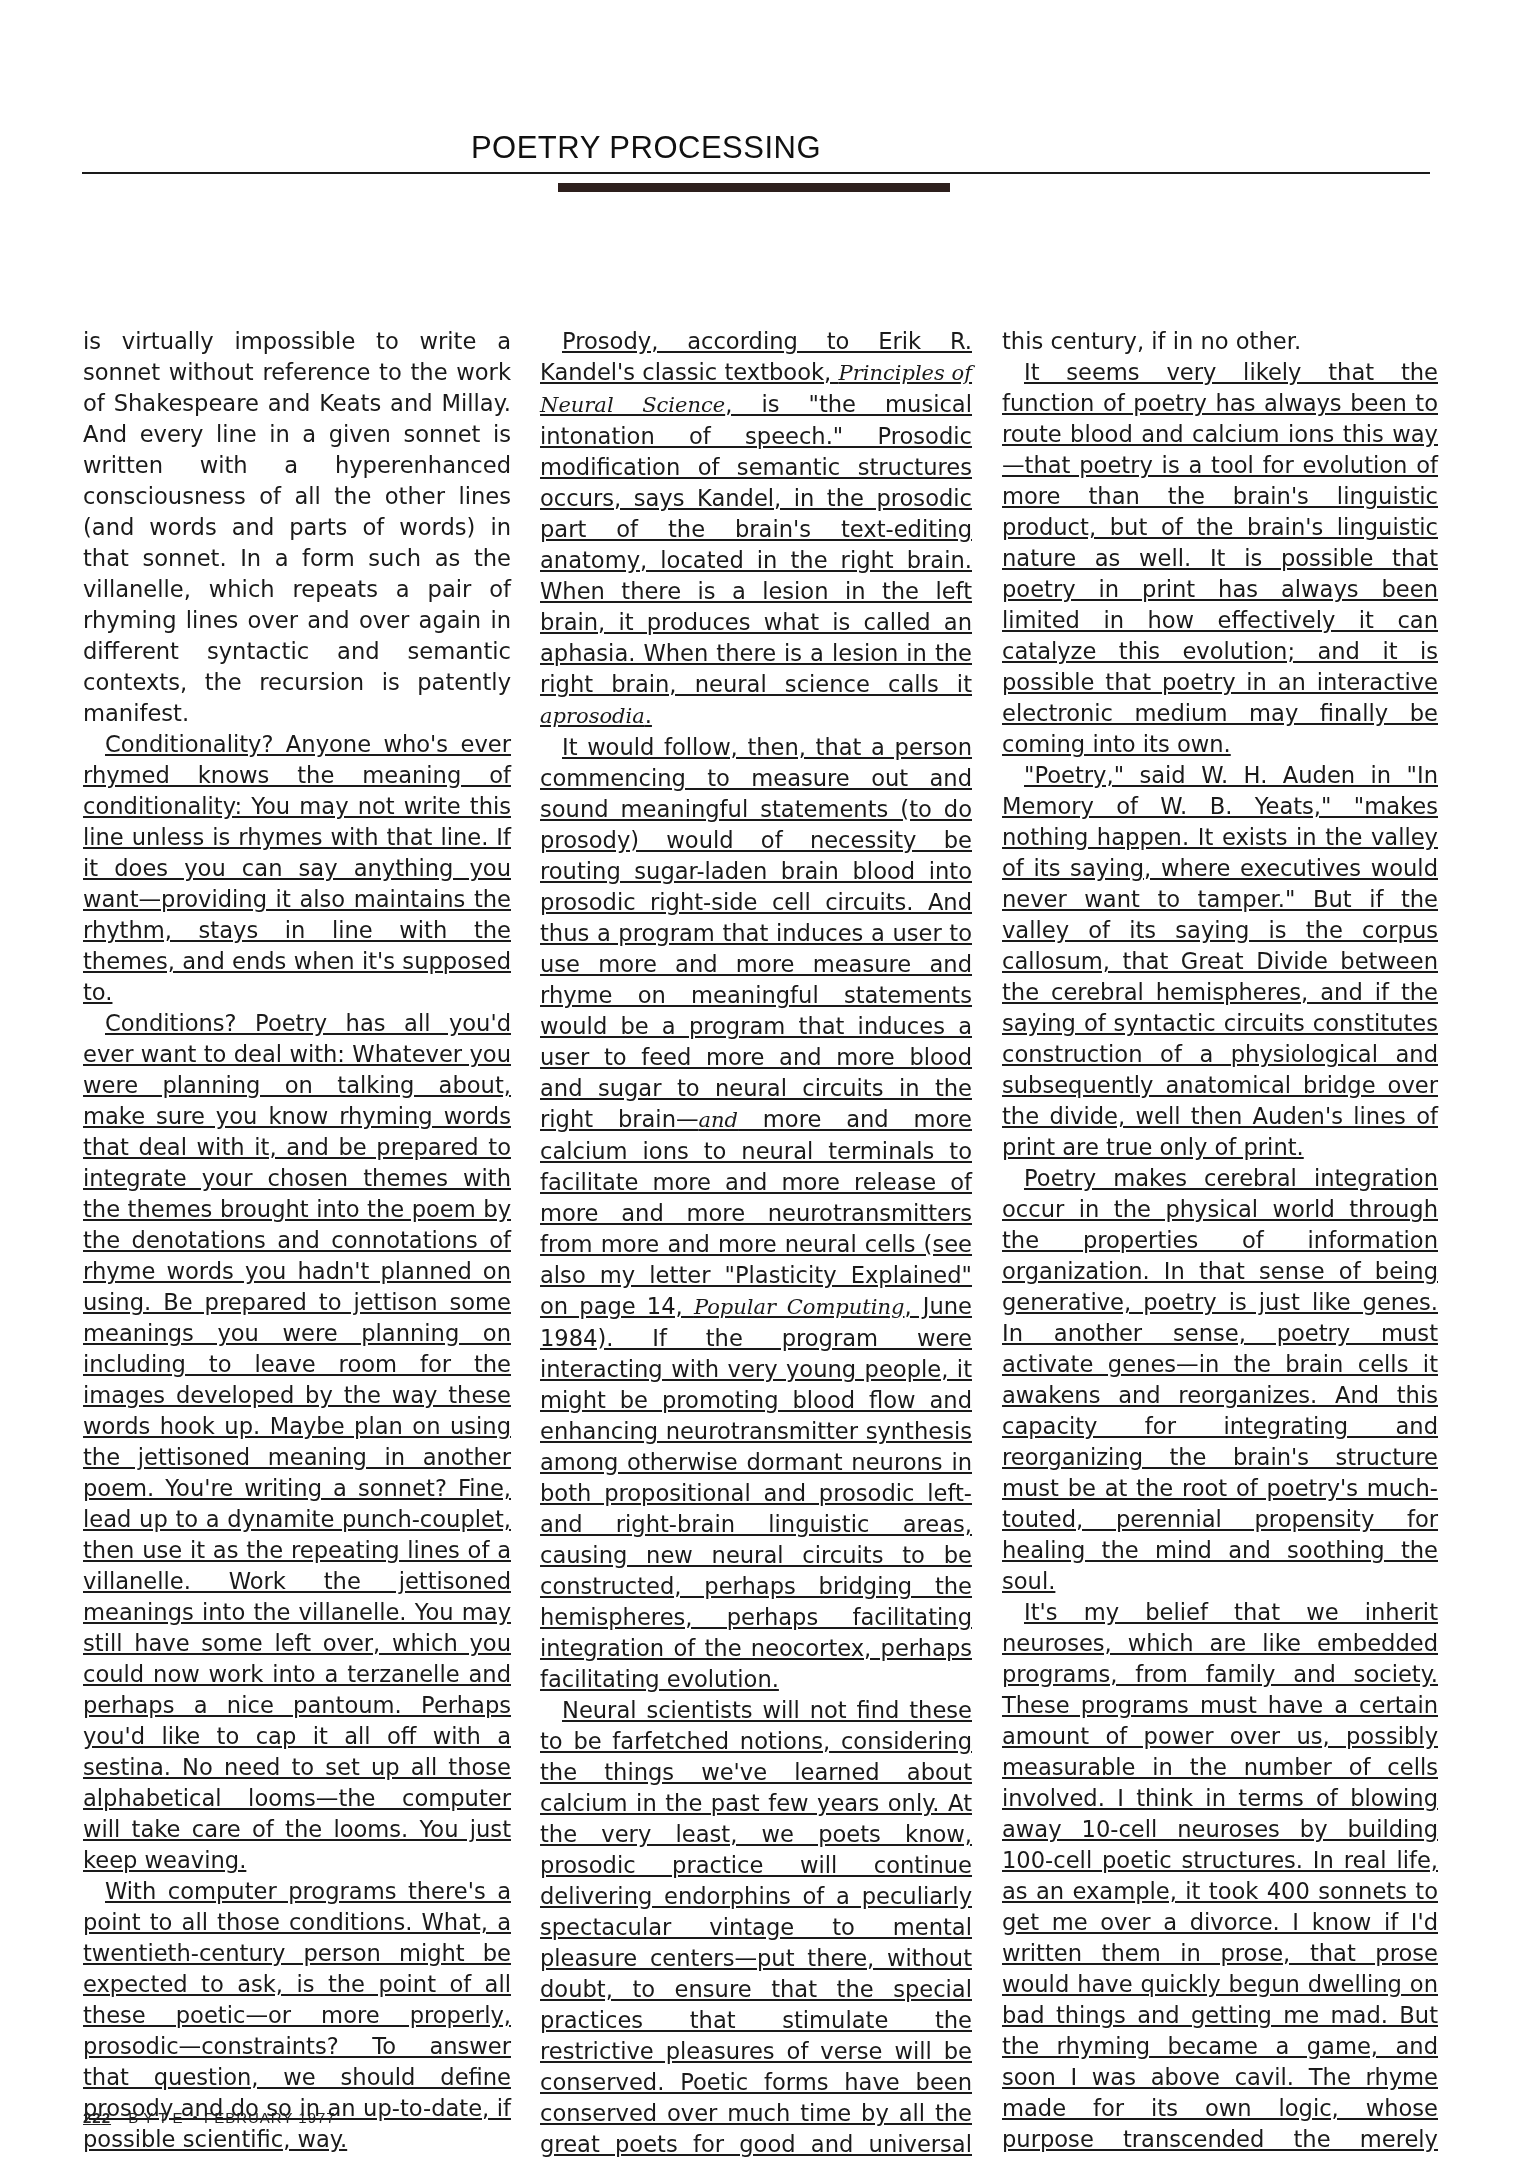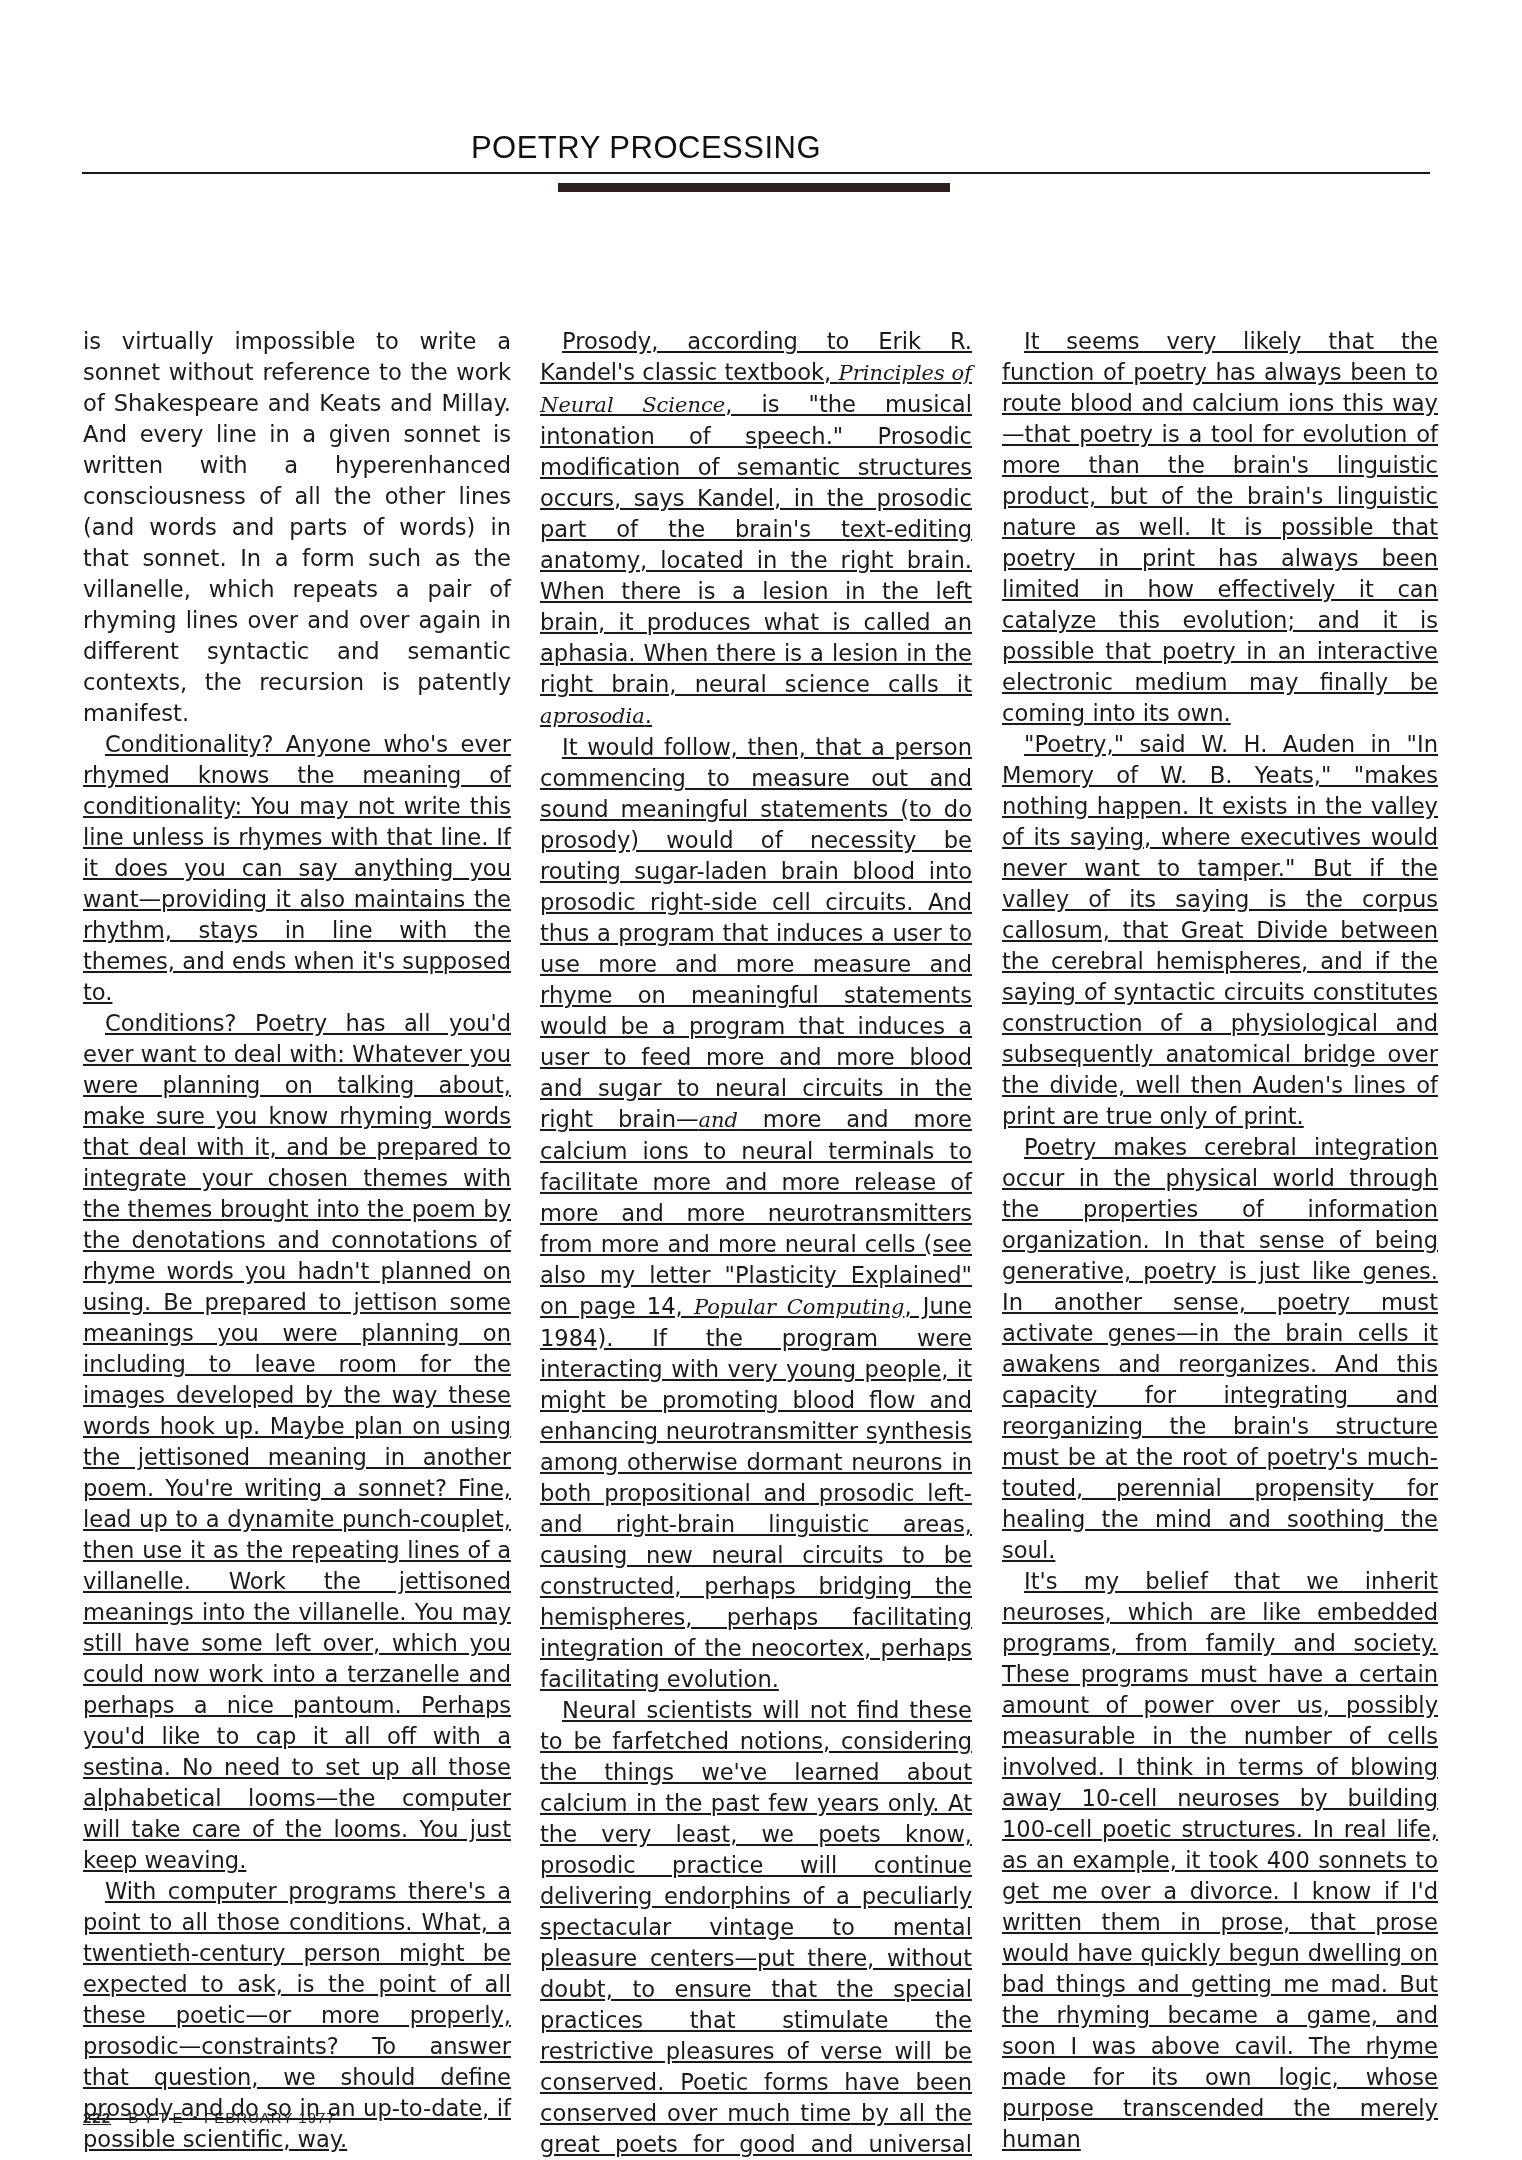--- a/index.html
+++ b/index.html
@@ -30,20 +30,21 @@
     <p class="para indent"><span>Conditionality? Anyone who's ever rhymed knows the meaning of conditionality: You may not write this line unless is rhymes with that line. If it does you can say anything you want—providing it also maintains the rhythm, stays in line with the themes, and ends when it's supposed to.</span></p>
     <p class="para indent"><span>Conditions? Poetry has all you'd ever want to deal with: Whatever you were planning on talking about, make sure you know rhyming words that deal with it, and be prepared to integrate your chosen themes with the themes brought into the poem by the denotations and connotations of rhyme words you hadn't planned on using. Be prepared to jettison some meanings you were planning on including to leave room for the images developed by the way these words hook up. Maybe plan on using the jettisoned meaning in another poem. You're writing a sonnet? Fine, lead up to a dynamite punch-couplet, then use it as the repeating lines of a villanelle. Work the jettisoned meanings into the villanelle. You may still have some left over, which you could now work into a terzanelle and perhaps a nice pantoum. Perhaps you'd like to cap it all off with a sestina. No need to set up all those alphabetical looms—the computer will take care of the looms. You just keep weaving.</span></p>
     <p class="para indent"><span>With computer programs there's a point to all those conditions. What, a twentieth-century person might be expected to ask, is the point of all these poetic—or more properly, prosodic—constraints? To answer that question, we should define prosody and do so in an up-to-date, if possible scientific, way.</span></p>
   </div>
 <div class="column col-mid">
     <p class="para indent"><span>Prosody, according to Erik R. Kandel's classic textbook, </span><span class="ital">Principles of Neural Science</span><span>, is "the musical intonation of speech." Prosodic modification of semantic structures occurs, says Kandel, in the prosodic part of the brain's text-editing anatomy, located in the right brain. When there is a lesion in the left brain, it produces what is called an aphasia. When there is a lesion in the right brain, neural science calls it </span><span class="ital">aprosodia</span><span>.</span></p>
     <p class="para indent"><span>It would follow, then, that a person commencing to measure out and sound meaningful statements (to do prosody) would of necessity be routing sugar-laden brain blood into prosodic right-side cell circuits. And thus a program that induces a user to use more and more measure and rhyme on meaningful statements would be a program that induces a user to feed more and more blood and sugar to neural circuits in the right brain—</span><span class="ital">and</span><span> more and more calcium ions to neural terminals to facilitate more and more release of more and more neurotransmitters from more and more neural cells (see also my letter "Plasticity Explained" on page 14, </span><span class="ital">Popular Computing</span><span>, June 1984). If the program were interacting with very young people, it might be promoting blood flow and enhancing neurotransmitter synthesis among otherwise dormant neurons in both propositional and prosodic left- and right-brain linguistic areas, causing new neural circuits to be constructed, perhaps bridging the hemispheres, perhaps facilitating integration of the neocortex, perhaps facilitating evolution.</span></p>
     <p class="para indent"><span>Neural scientists will not find these to be farfetched notions, considering the things we've learned about calcium in the past few years only. At the very least, we poets know, prosodic practice will continue delivering endorphins of a peculiarly spectacular vintage to mental pleasure centers—put there, without doubt, to ensure that the special practices that stimulate the restrictive pleasures of verse will be conserved. Poetic forms have been conserved over much time by all the great poets for good and universal reasons largely forgotten in</span></p>
   </div>
 <div class="column col-right">
+    <p class="para"><span>this century, if in no other.</span></p>
     <p class="para indent"><span>It seems very likely that the function of poetry has always been to route blood and calcium ions this way—that poetry is a tool for evolution of more than the brain's linguistic product, but of the brain's linguistic nature as well. It is possible that poetry in print has always been limited in how effectively it can catalyze this evolution; and it is possible that poetry in an interactive electronic medium may finally be coming into its own.</span></p>
     <p class="para indent"><span>"Poetry," said W. H. Auden in "In Memory of W. B. Yeats," "makes nothing happen. It exists in the valley of its saying, where executives would never want to tamper." But if the valley of its saying is the corpus callosum, that Great Divide between the cerebral hemispheres, and if the saying of syntactic circuits constitutes construction of a physiological and subsequently anatomical bridge over the divide, well then Auden's lines of print are true only of print.</span></p>
     <p class="para indent"><span>Poetry makes cerebral integration occur in the physical world through the properties of information organization. In that sense of being generative, poetry is just like genes. In another sense, poetry must activate genes—in the brain cells it awakens and reorganizes. And this capacity for integrating and reorganizing the brain's structure must be at the root of poetry's much-touted, perennial propensity for healing the mind and soothing the soul.</span></p>
     <p class="para indent"><span>It's my belief that we inherit neuroses, which are like embedded programs, from family and society. These programs must have a certain amount of power over us, possibly measurable in the number of cells involved. I think in terms of blowing away 10-cell neuroses by building 100-cell poetic structures. In real life, as an example, it took 400 sonnets to get me over a divorce. I know if I'd written them in prose, that prose would have quickly begun dwelling on bad things and getting me mad. But the rhyming became a game, and soon I was above cavil. The rhyme made for its own logic, whose purpose transcended the merely human</span></p>
   </div>
 
 <div class="footer">
   <span class="page-num">222</span>
   <span class="mag">BYTE</span>
   <span>•</span>

